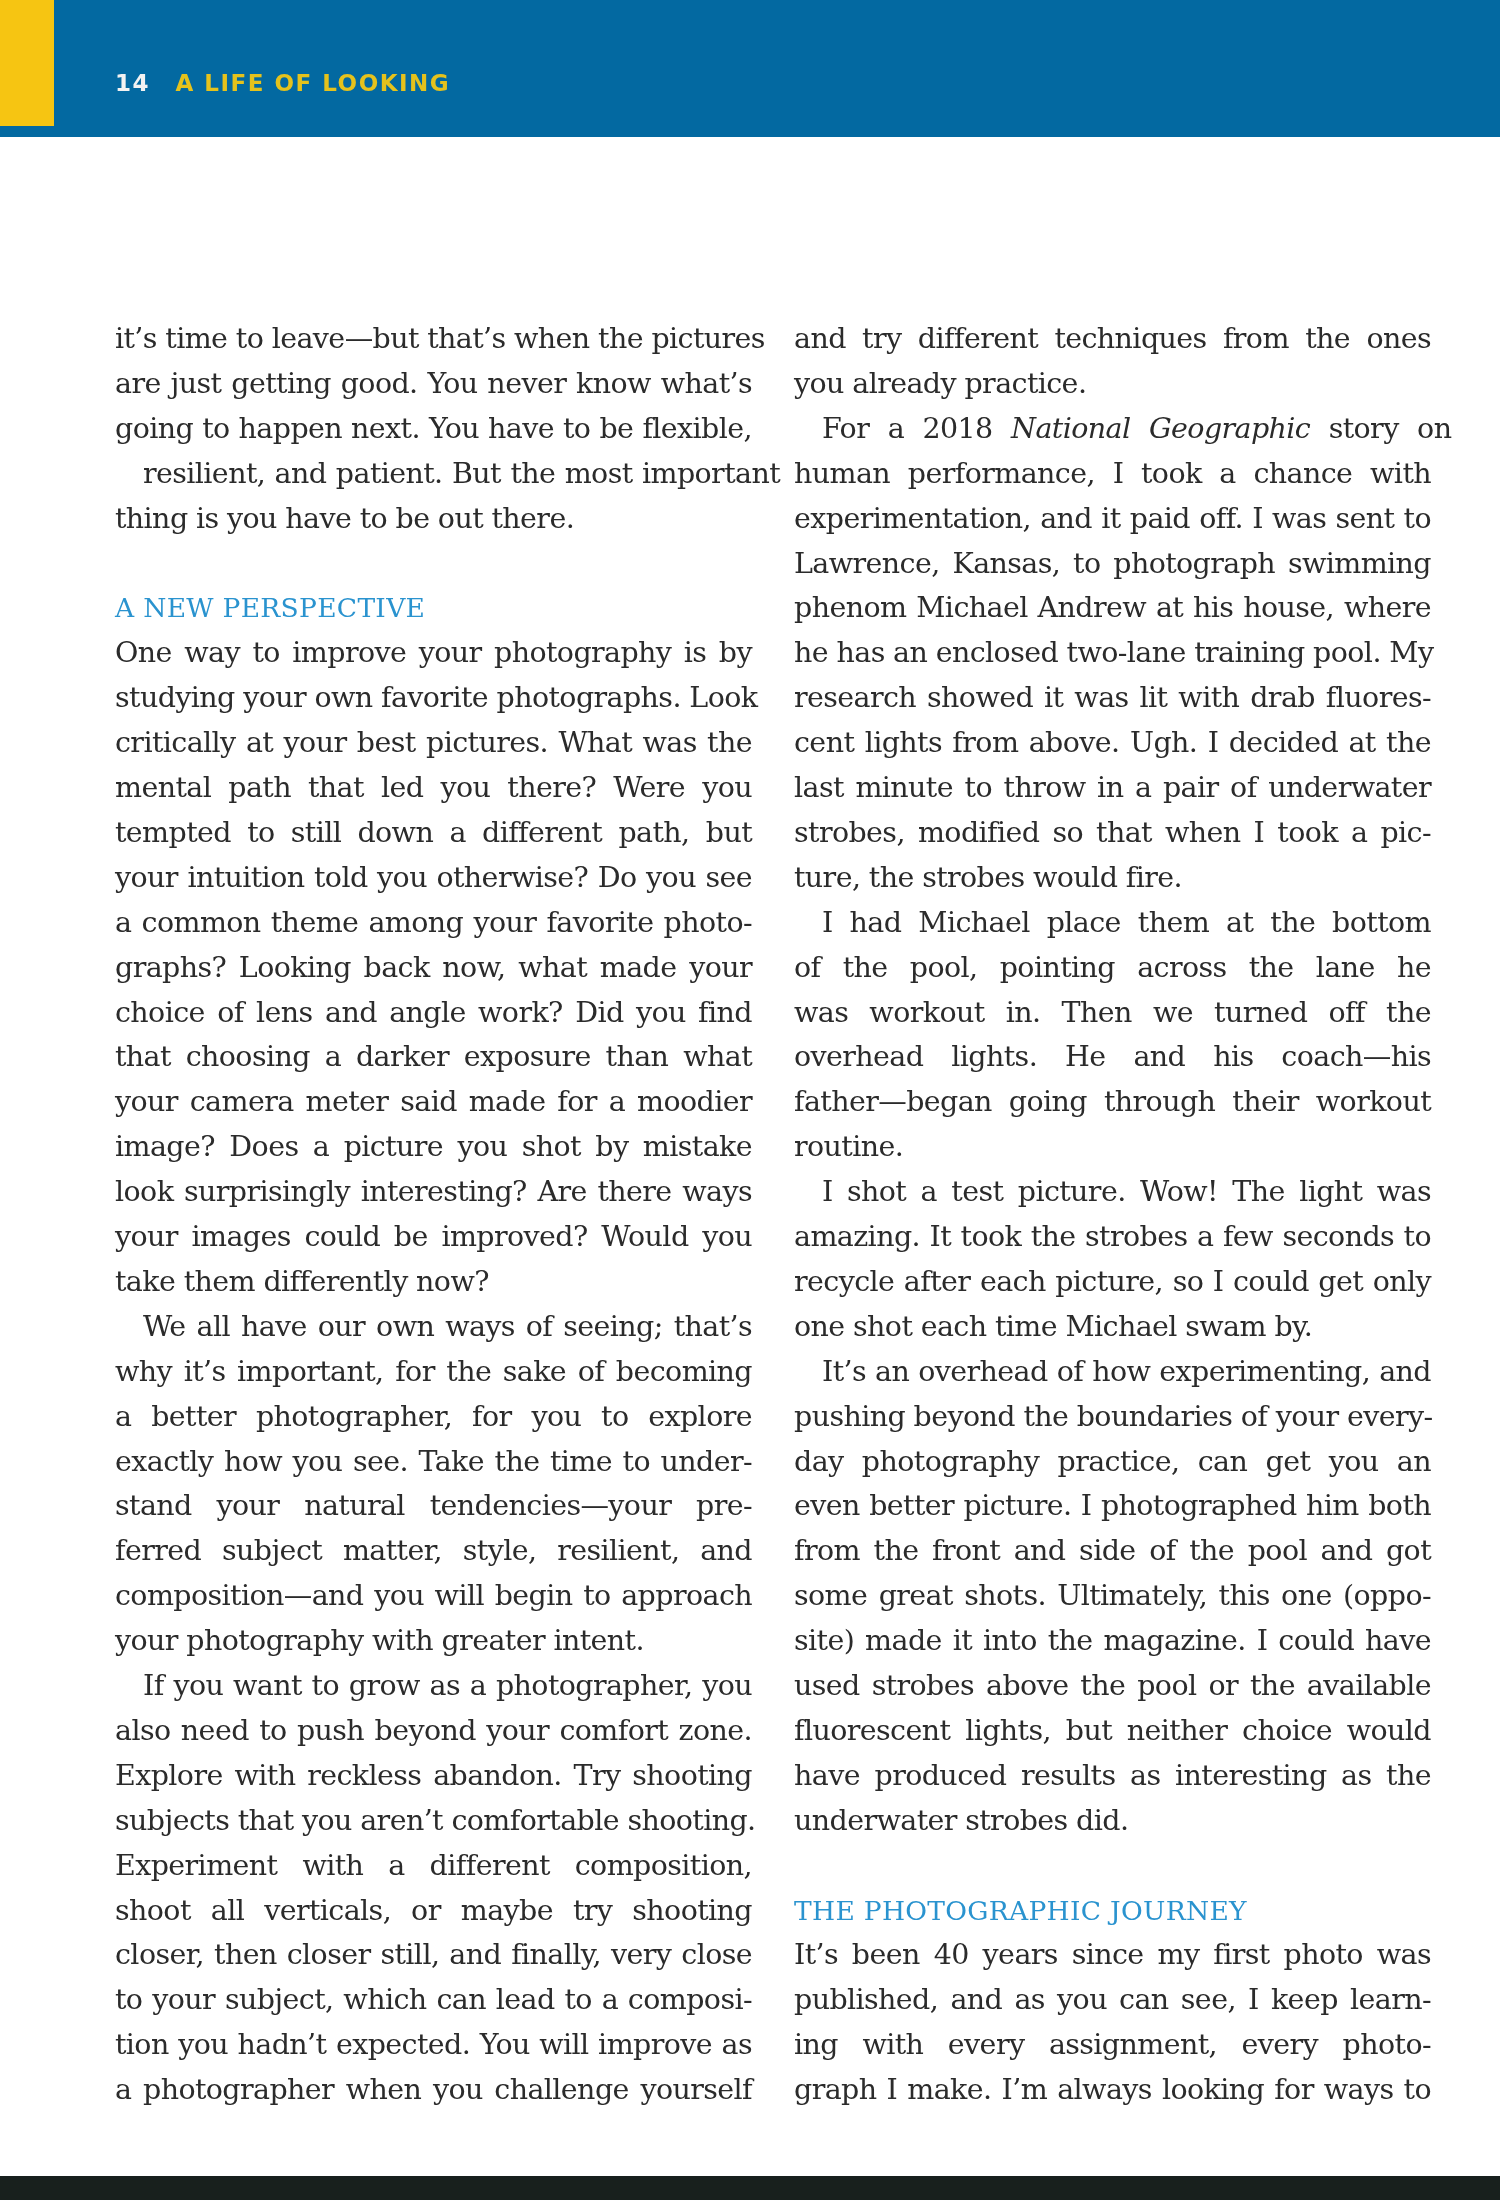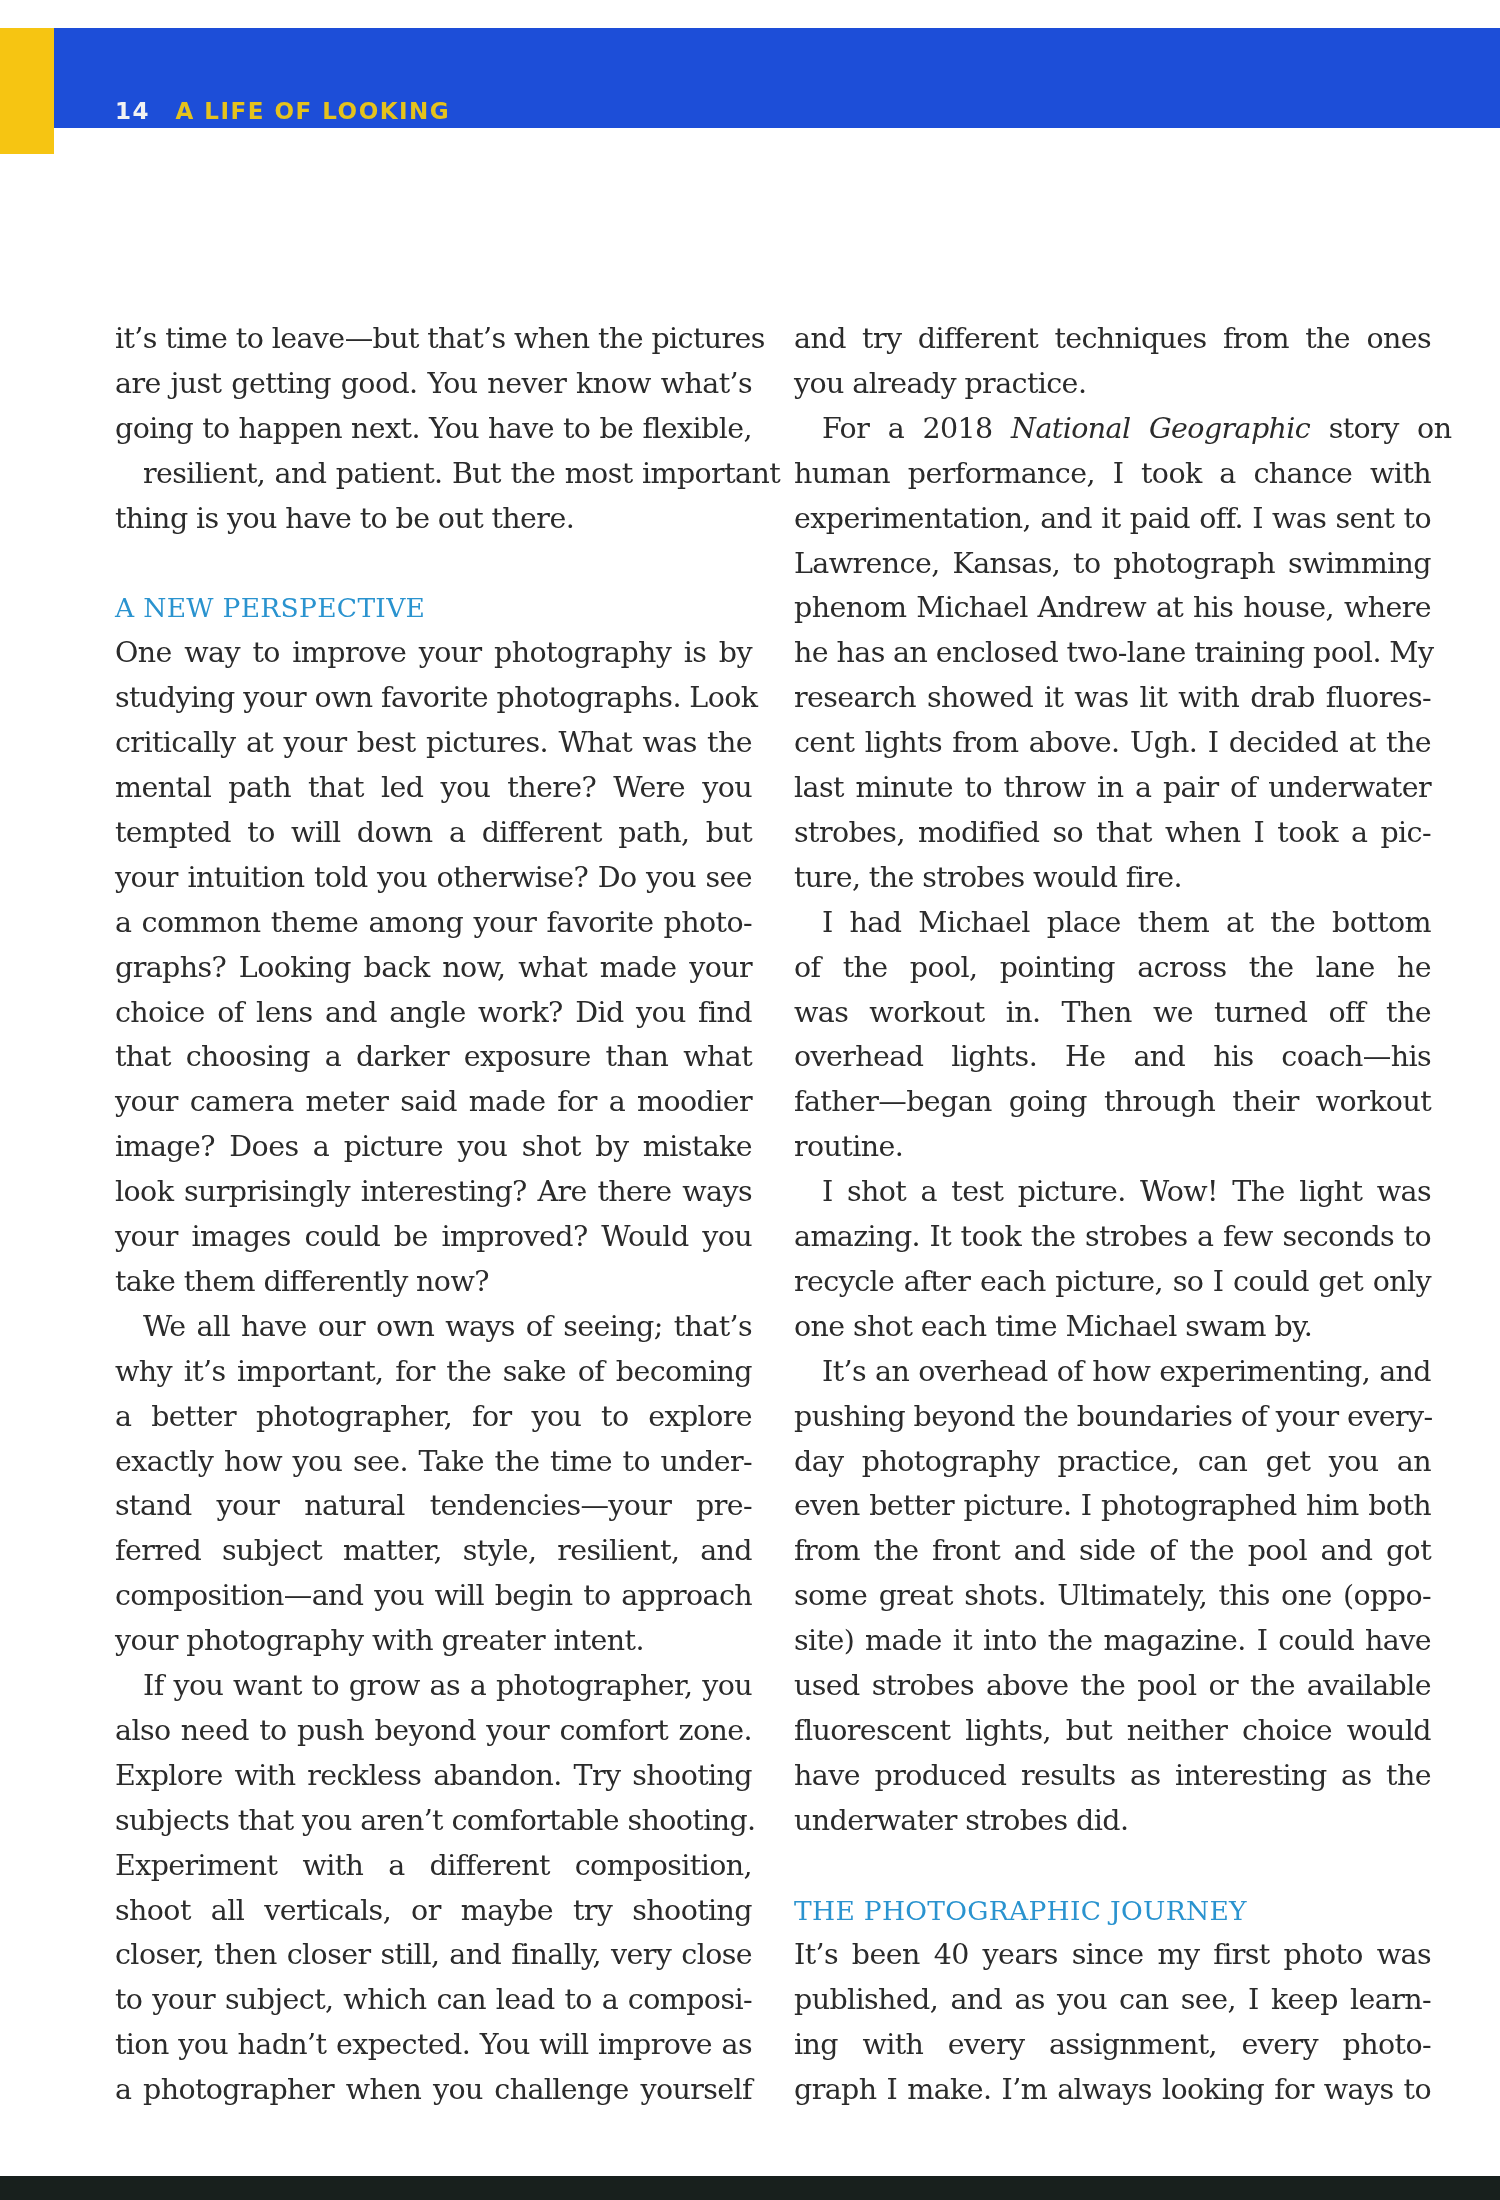--- a/index.html
+++ b/index.html
@@ -1,18 +1,18 @@
 <!DOCTYPE html>
 <html><head>
 <meta charset="utf-8">
 <style>
   html, body { margin:0; padding:0; }
   body { width:1500px; height:2200px; position:relative; background:#ffffff; overflow:hidden;
          font-family:"DejaVu Serif", "Liberation Serif", serif; color:#2b2b2b; }
-  .topbar { position:absolute; left:0; top:0; width:1500px; height:100px; background:#1d4ed8;margin-top:28px; }
+  .topbar { position:absolute; left:0; top:0; width:1500px; height:137px; background:#0369a1; }
   .topbar .yellow { position:absolute; left:0; top:0; width:54px; height:126px; background:#f6c512; }
   .running { position:absolute; left:115px; top:70px; font-family:"DejaVu Sans", "Liberation Sans", sans-serif;
              font-weight:bold; font-size:23px; letter-spacing:1.5px; white-space:nowrap; }
   .running .num { color:#f2f2f2; margin-right:16px; }
   .running .sec { color:#e5c21c; }
   .bottombar { position:absolute; left:0; top:2176px; width:1500px; height:24px; background:#18201d; }
   .col { position:absolute; top:316px; width:637px; }
   .col.left { left:115px; }
   .col.right { left:794px; }
   .line { position:absolute; left:0; width:637px; height:45px; line-height:45px; font-size:28.5px;
@@ -37,21 +37,21 @@
     <div class="line" style="top: 0px;">it’s time to leave—but that’s when the pictures</div>
     <div class="line" style="top: 44.9px;">are just getting good. You never know what’s</div>
     <div class="line" style="top: 89.8px;">going to happen next. You have to be flexible,</div>
     <div class="line" style="top: 134.7px; margin-left: 28px;">resilient, and patient. But the most important</div>
     <div class="line last" style="top: 179.6px;">thing is you have to be out there.</div>
     <div class="line head" style="top: 269.4px;">A NEW PERSPECTIVE</div>
     <div class="line" style="top: 314.3px;">One way to improve your photography is by</div>
     <div class="line" style="top: 359.2px;">studying your own favorite photographs. Look</div>
     <div class="line" style="top: 404.1px;">critically at your best pictures. What was the</div>
     <div class="line" style="top: 449px;">mental path that led you there? Were you</div>
-    <div class="line" style="top: 493.9px;">tempted to will down a different path, but</div>
+    <div class="line" style="top: 493.9px;">tempted to still down a different path, but</div>
     <div class="line" style="top: 538.8px;">your intuition told you otherwise? Do you see</div>
     <div class="line" style="top: 583.7px;">a common theme among your favorite photo-</div>
     <div class="line" style="top: 628.6px;">graphs? Looking back now, what made your</div>
     <div class="line" style="top: 673.5px;">choice of lens and angle work? Did you find</div>
     <div class="line" style="top: 718.4px;">that choosing a darker exposure than what</div>
     <div class="line" style="top: 763.3px;">your camera meter said made for a moodier</div>
     <div class="line" style="top: 808.2px;">image? Does a picture you shot by mistake</div>
     <div class="line" style="top: 853.1px;">look surprisingly interesting? Are there ways</div>
     <div class="line" style="top: 898px;">your images could be improved? Would you</div>
     <div class="line last" style="top: 942.9px;">take them differently now?</div>

